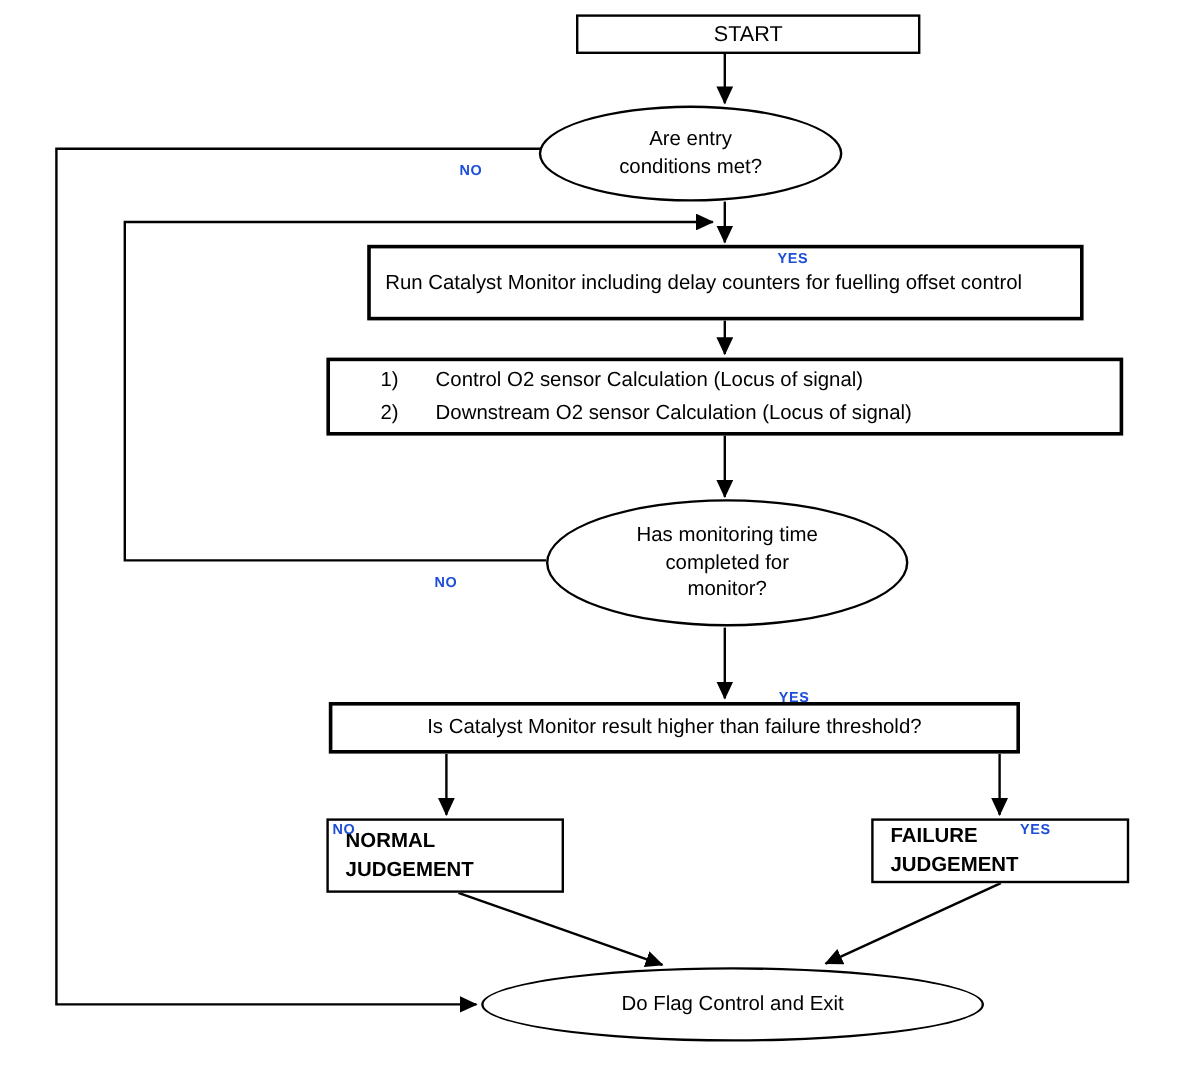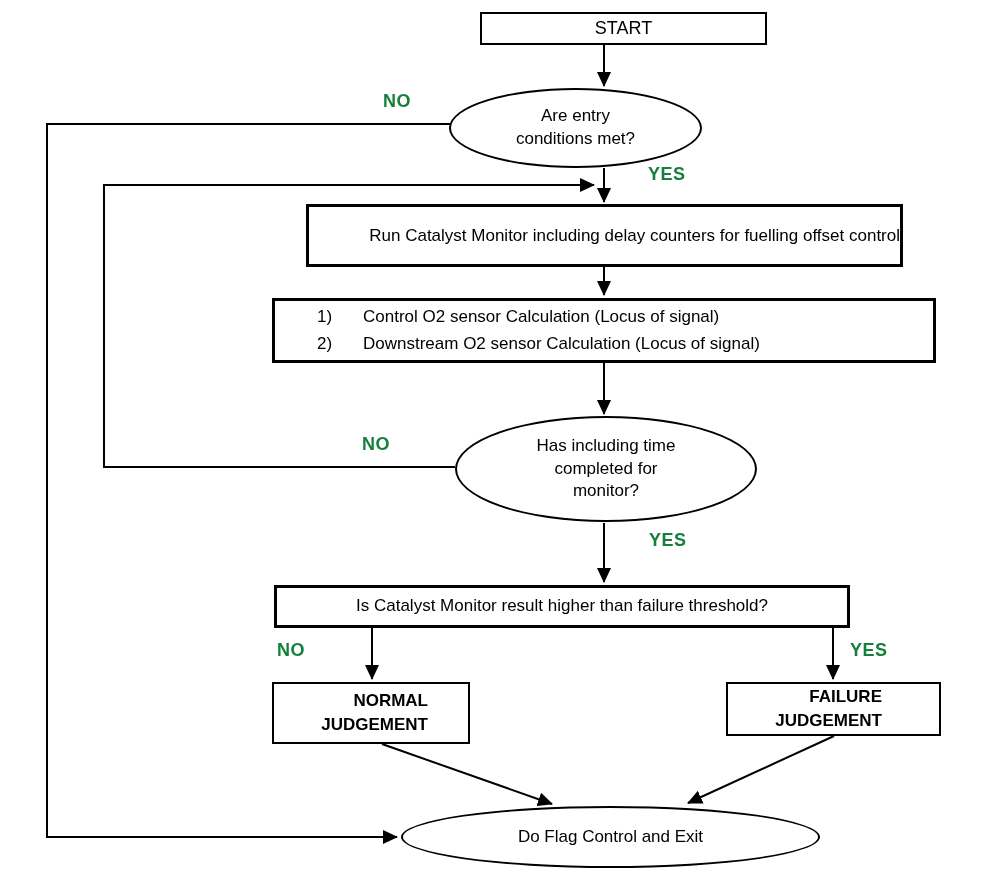--- a/index.html
+++ b/index.html
@@ -38,22 +38,21 @@
     justify-content: center;
     font-size: 17px;
     line-height: 1.35;
     color: #000;
   }
   .node.thick { border-width: 3px; }
   .node.ellipse { border-radius: 50%; text-align: center; }
   .node.center { text-align: center; }
   .node.leftalign {
     justify-content: flex-start;
-    text-align: right;
-    padding-left: 30px;
+    text-align: left;
   }
   .wrap-130 { width: 130px; }
   .wrap-160 { width: 160px; }
   .wrap-110 { width: 110px; }
   .run-text { width: 550px; margin-left: 12px; line-height: 1.5; }
   .judge-text { margin-left: 14px; line-height: 1.4; font-weight: bold; }
   .calc-rows {
     display: flex;
     flex-direction: column;
     justify-content: center;
@@ -61,24 +60,25 @@
     line-height: 1.55;
   }
   .calc-row { display: flex; }
   .calc-num {
     width: 46px;
     padding-left: 42px;
     flex: none;
   }
   .branch-label {
     position: absolute;
-    font-size: 18px;
+    font-size: 12px;
     font-weight: bold;
-    color: #15803d;
+    color: #1d4ed8;
     letter-spacing: 0.5px;
+    margin-top: 44px;
   }
 </style>
 </head>
 <body>
 
 <div class="canvas">
 
   <svg class="connector-layer" viewBox="0 0 992 896" xmlns="http://www.w3.org/2000/svg">
     <defs>
       <marker id="arrow" markerUnits="userSpaceOnUse" markerWidth="16" markerHeight="14" refX="14" refY="7" orient="auto">
@@ -117,21 +117,21 @@
         <span>Control O2 sensor Calculation (Locus of signal)</span>
       </div>
       <div class="calc-row">
         <span class="calc-num">2)</span>
         <span>Downstream O2 sensor Calculation (Locus of signal)</span>
       </div>
     </div>
   </div>
 
   <div class="node ellipse" style="left:455px; top:416px; width:302px; height:106px;">
-    <span class="wrap-160">Has including time completed for monitor?</span>
+    <span class="wrap-160">Has monitoring time completed for monitor?</span>
   </div>
 
   <div class="node thick center" style="left:274px; top:585px; width:576px; height:43px;">
     <span>Is Catalyst Monitor result higher than failure threshold?</span>
   </div>
 
   <div class="node leftalign" style="left:272px; top:682px; width:198px; height:62px;">
     <span class="wrap-110 judge-text">NORMAL JUDGEMENT</span>
   </div>
 

